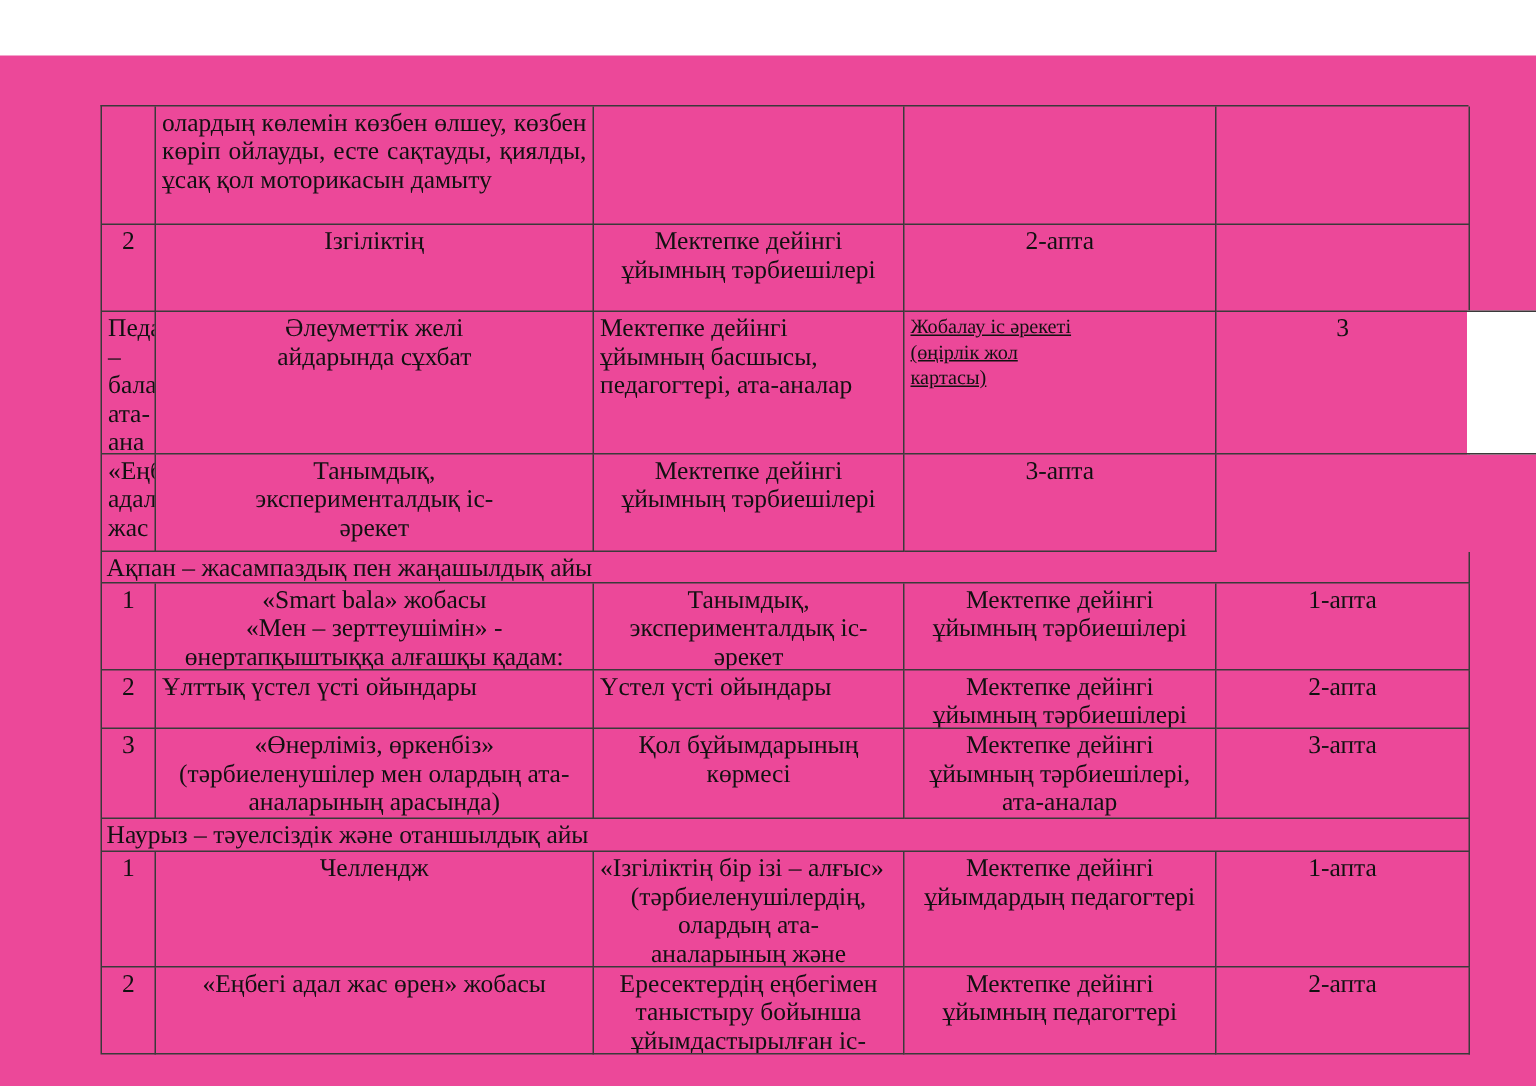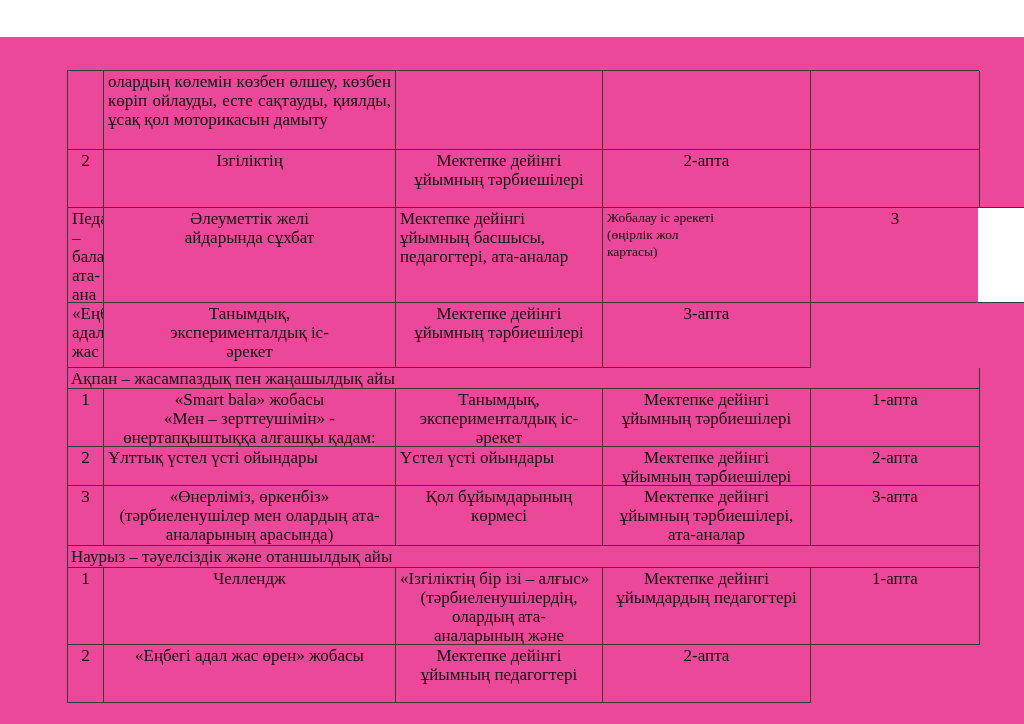--- a/index.html
+++ b/index.html
@@ -29,21 +29,21 @@
     font-size:17px; line-height:19px;
     overflow:hidden;
   }
   .num    { text-align:center; padding-left:1px; padding-right:1px; }
   .center { text-align:center; }
   .left   { text-align:left; }
   .just   { text-align:justify; }
   .pre    { white-space:pre-line; }
   .bold   { font-weight:normal; }
   .section{ grid-column:1 / -1; padding-left:3px; }
-  .small  { font-size:13.5px; line-height:17px; }
+  .small  { font-size:13.5px; line-height:17px;text-decoration:underline; }
   .extra-cell {
     position:absolute; left:978px; top:170px; width:46px; height:96px;
     box-sizing:border-box;
     border-top:1px solid #3a3a3a;
     border-bottom:1px solid #3a3a3a;
     background:#ffffff;
   }
 </style>
 </head>
 <body>
@@ -130,20 +130,23 @@
 қатысуымен)</div>
     </div>
     <div class="c center pre">Мектепке дейінгі
 ұйымдардың педагогтері</div>
     <div class="c center">1-апта</div>
 
     <div class="c num">2</div>
     <div class="c center">
       <div class="bold pre">«Еңбегі адал жас өрен» жобасы</div>
     </div>
+    <div class="c center pre">Ересектердің еңбегімен
+таныстыру бойынша
+ұйымдастырылған іс-</div>
     <div class="c center pre">Мектепке дейінгі
 ұйымның педагогтері</div>
     <div class="c center">2-апта</div>
 
   </div>
 
   <div class="extra-cell"></div>
 </div>
 
 </body></html>

